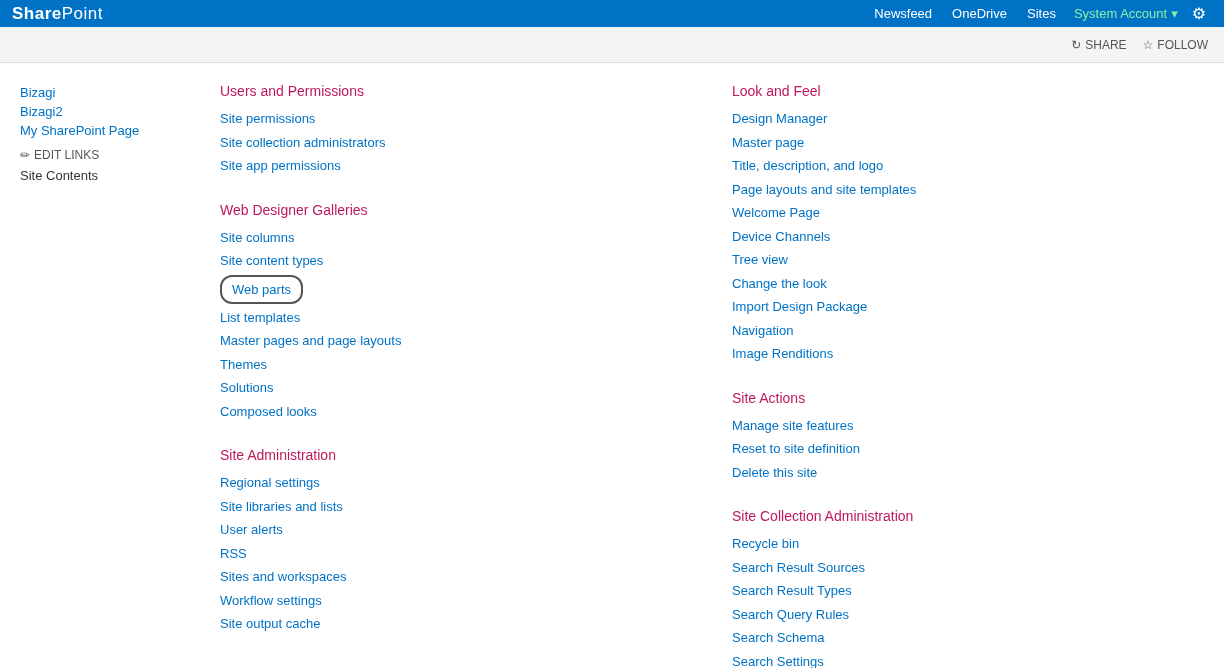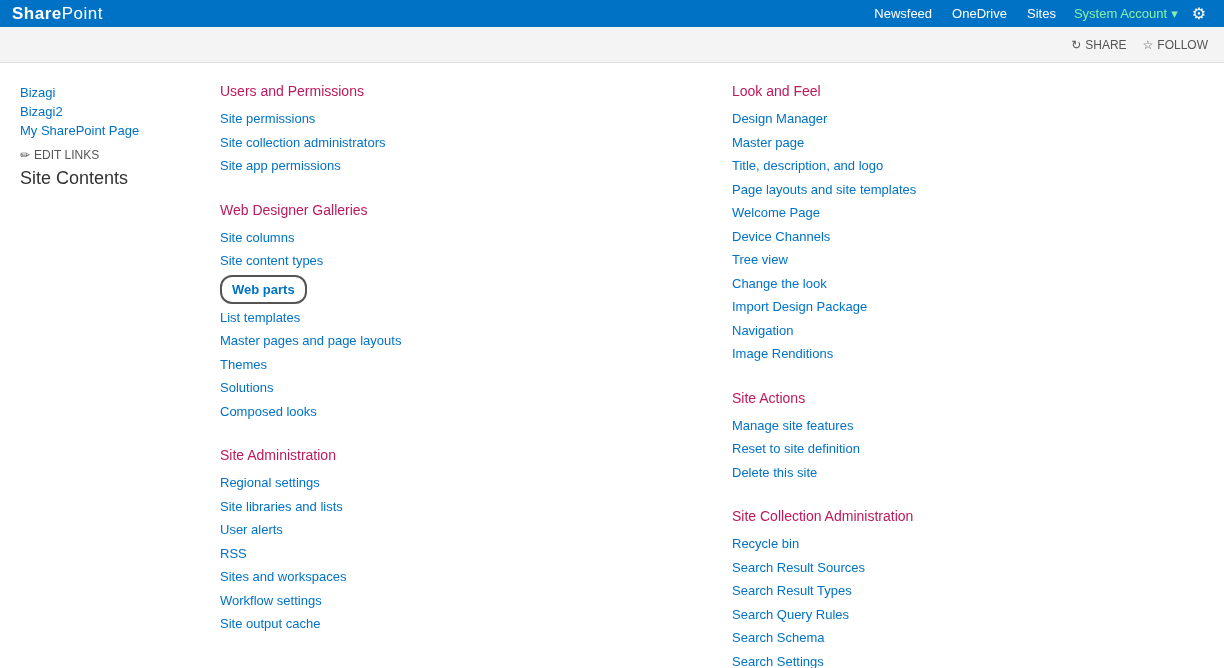--- a/index.html
+++ b/index.html
@@ -95,21 +95,21 @@
       display: flex;
       align-items: center;
       gap: 4px;
       color: #555;
       font-size: 12px;
       padding: 8px 0 4px 0;
       cursor: pointer;
     }
     #site-contents-link {
       color: #333;
-      font-size: 18px;
+      font-size: 13px;
       display: block;
       padding: 2px 0;
       cursor: pointer;
     }
 
     
     #content-area {
       flex: 1;
       display: flex;
       gap: 0;
@@ -145,21 +145,20 @@
     .highlighted-item {
       display: inline-block;
       border: 2px solid #555;
       border-radius: 12px;
       padding: 1px 10px;
       color: #0072c6;
       text-decoration: none;
       font-size: 13px;
       cursor: pointer;
       line-height: 1.8;
-      font-weight: bold;
     }
   </style>
 </head>
 <body>
 
 <div id="top-bar">
   <div id="sharepoint-logo">
     <span>Share</span>Point
   </div>
   <div id="top-nav-right">

